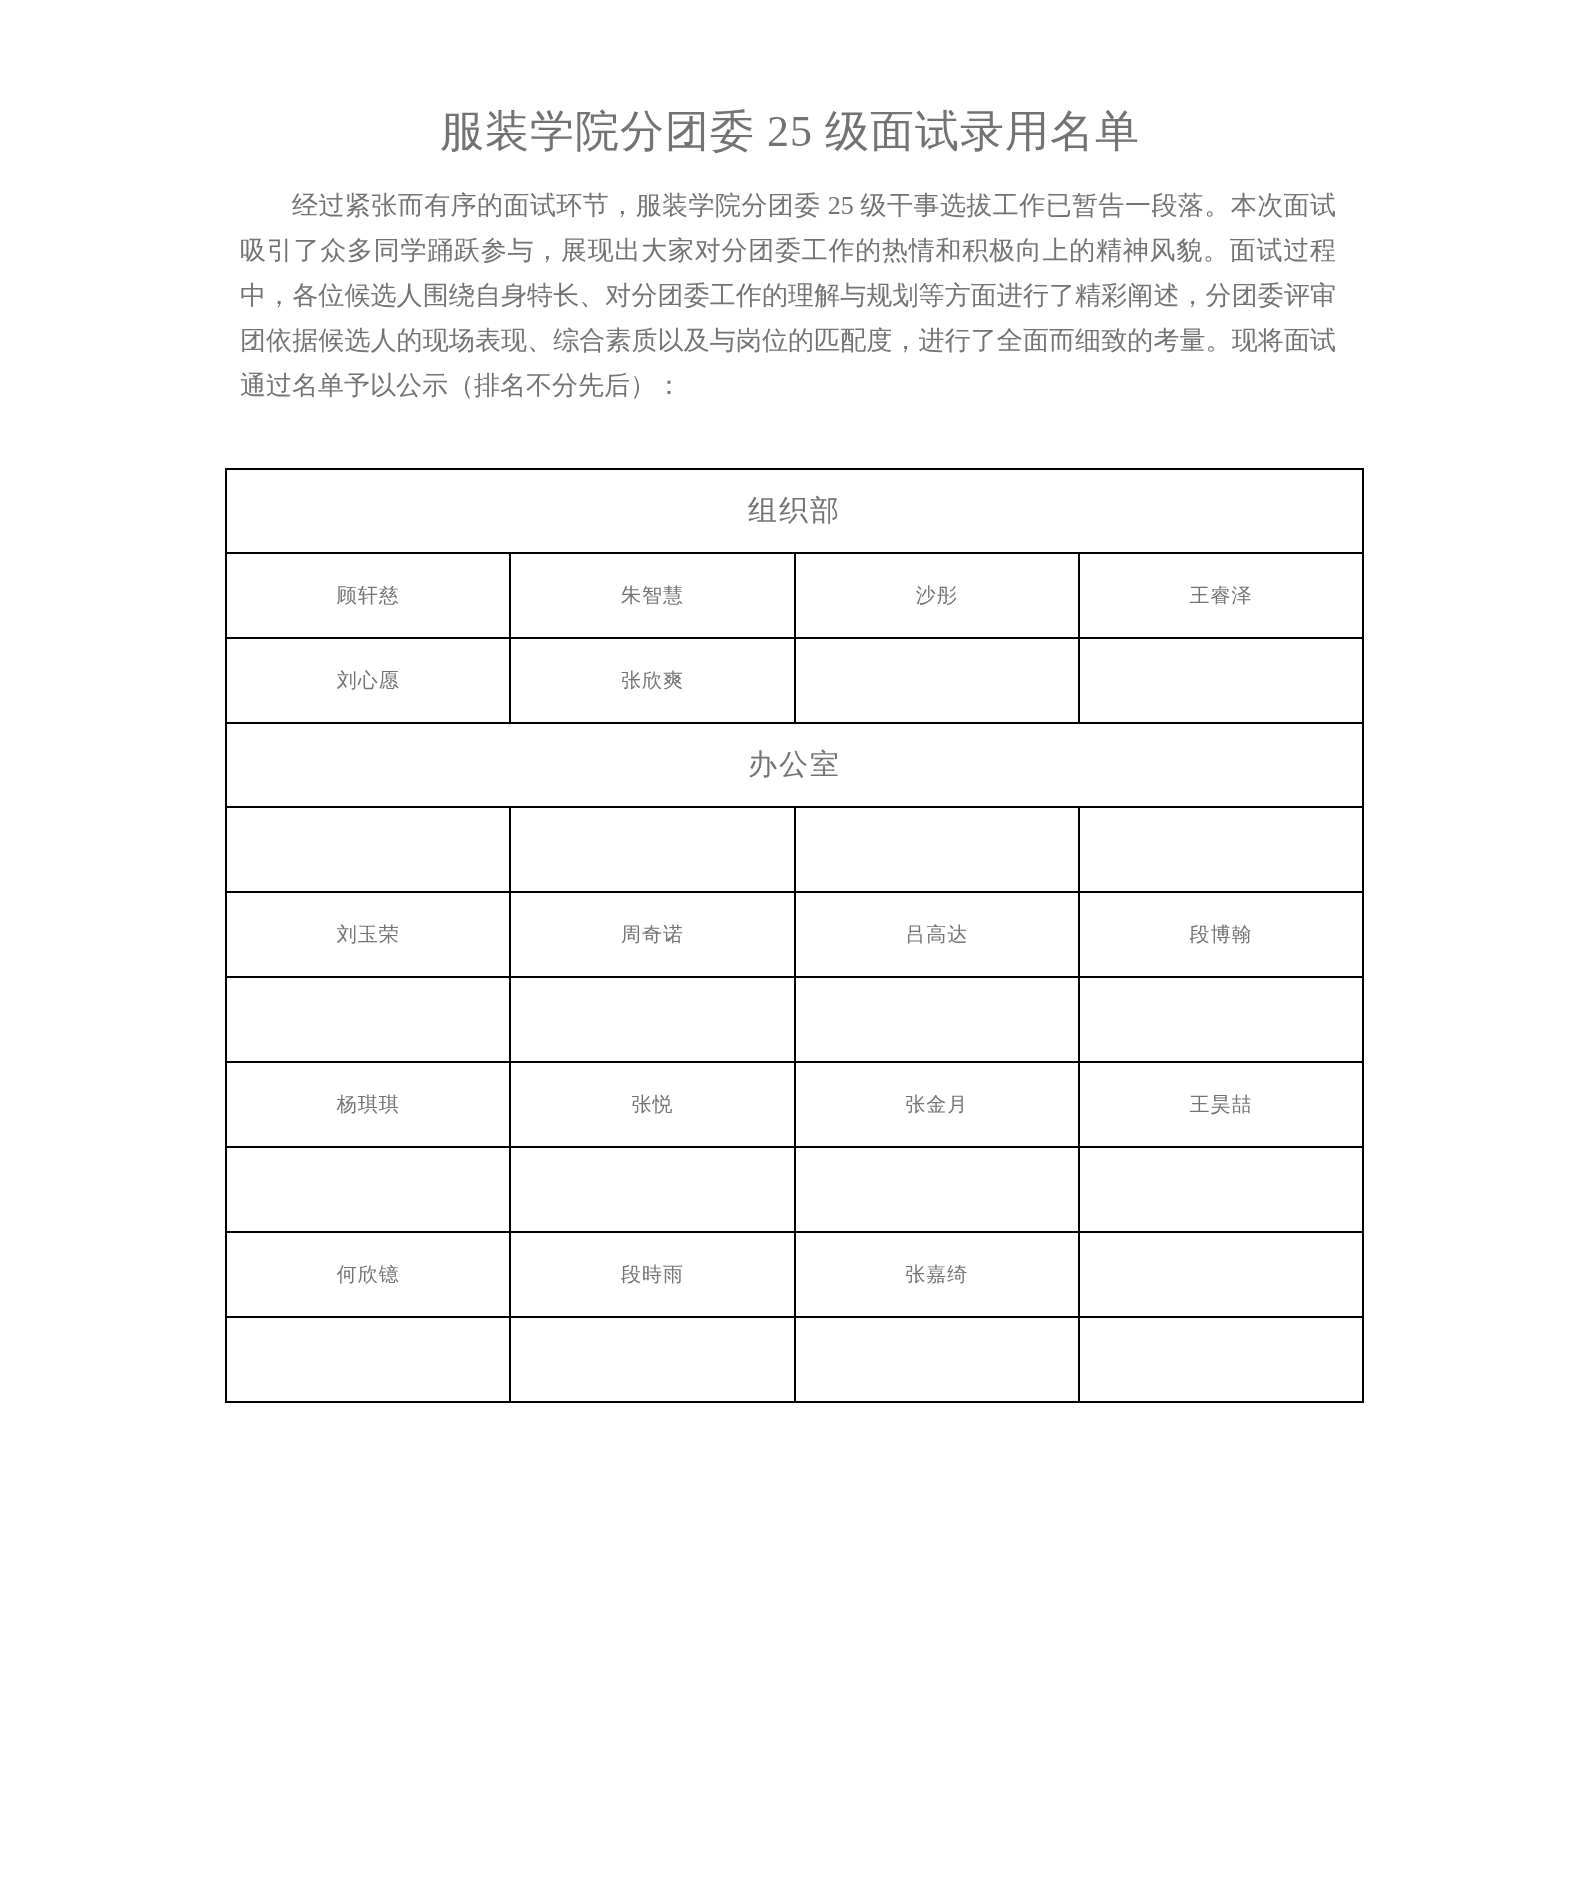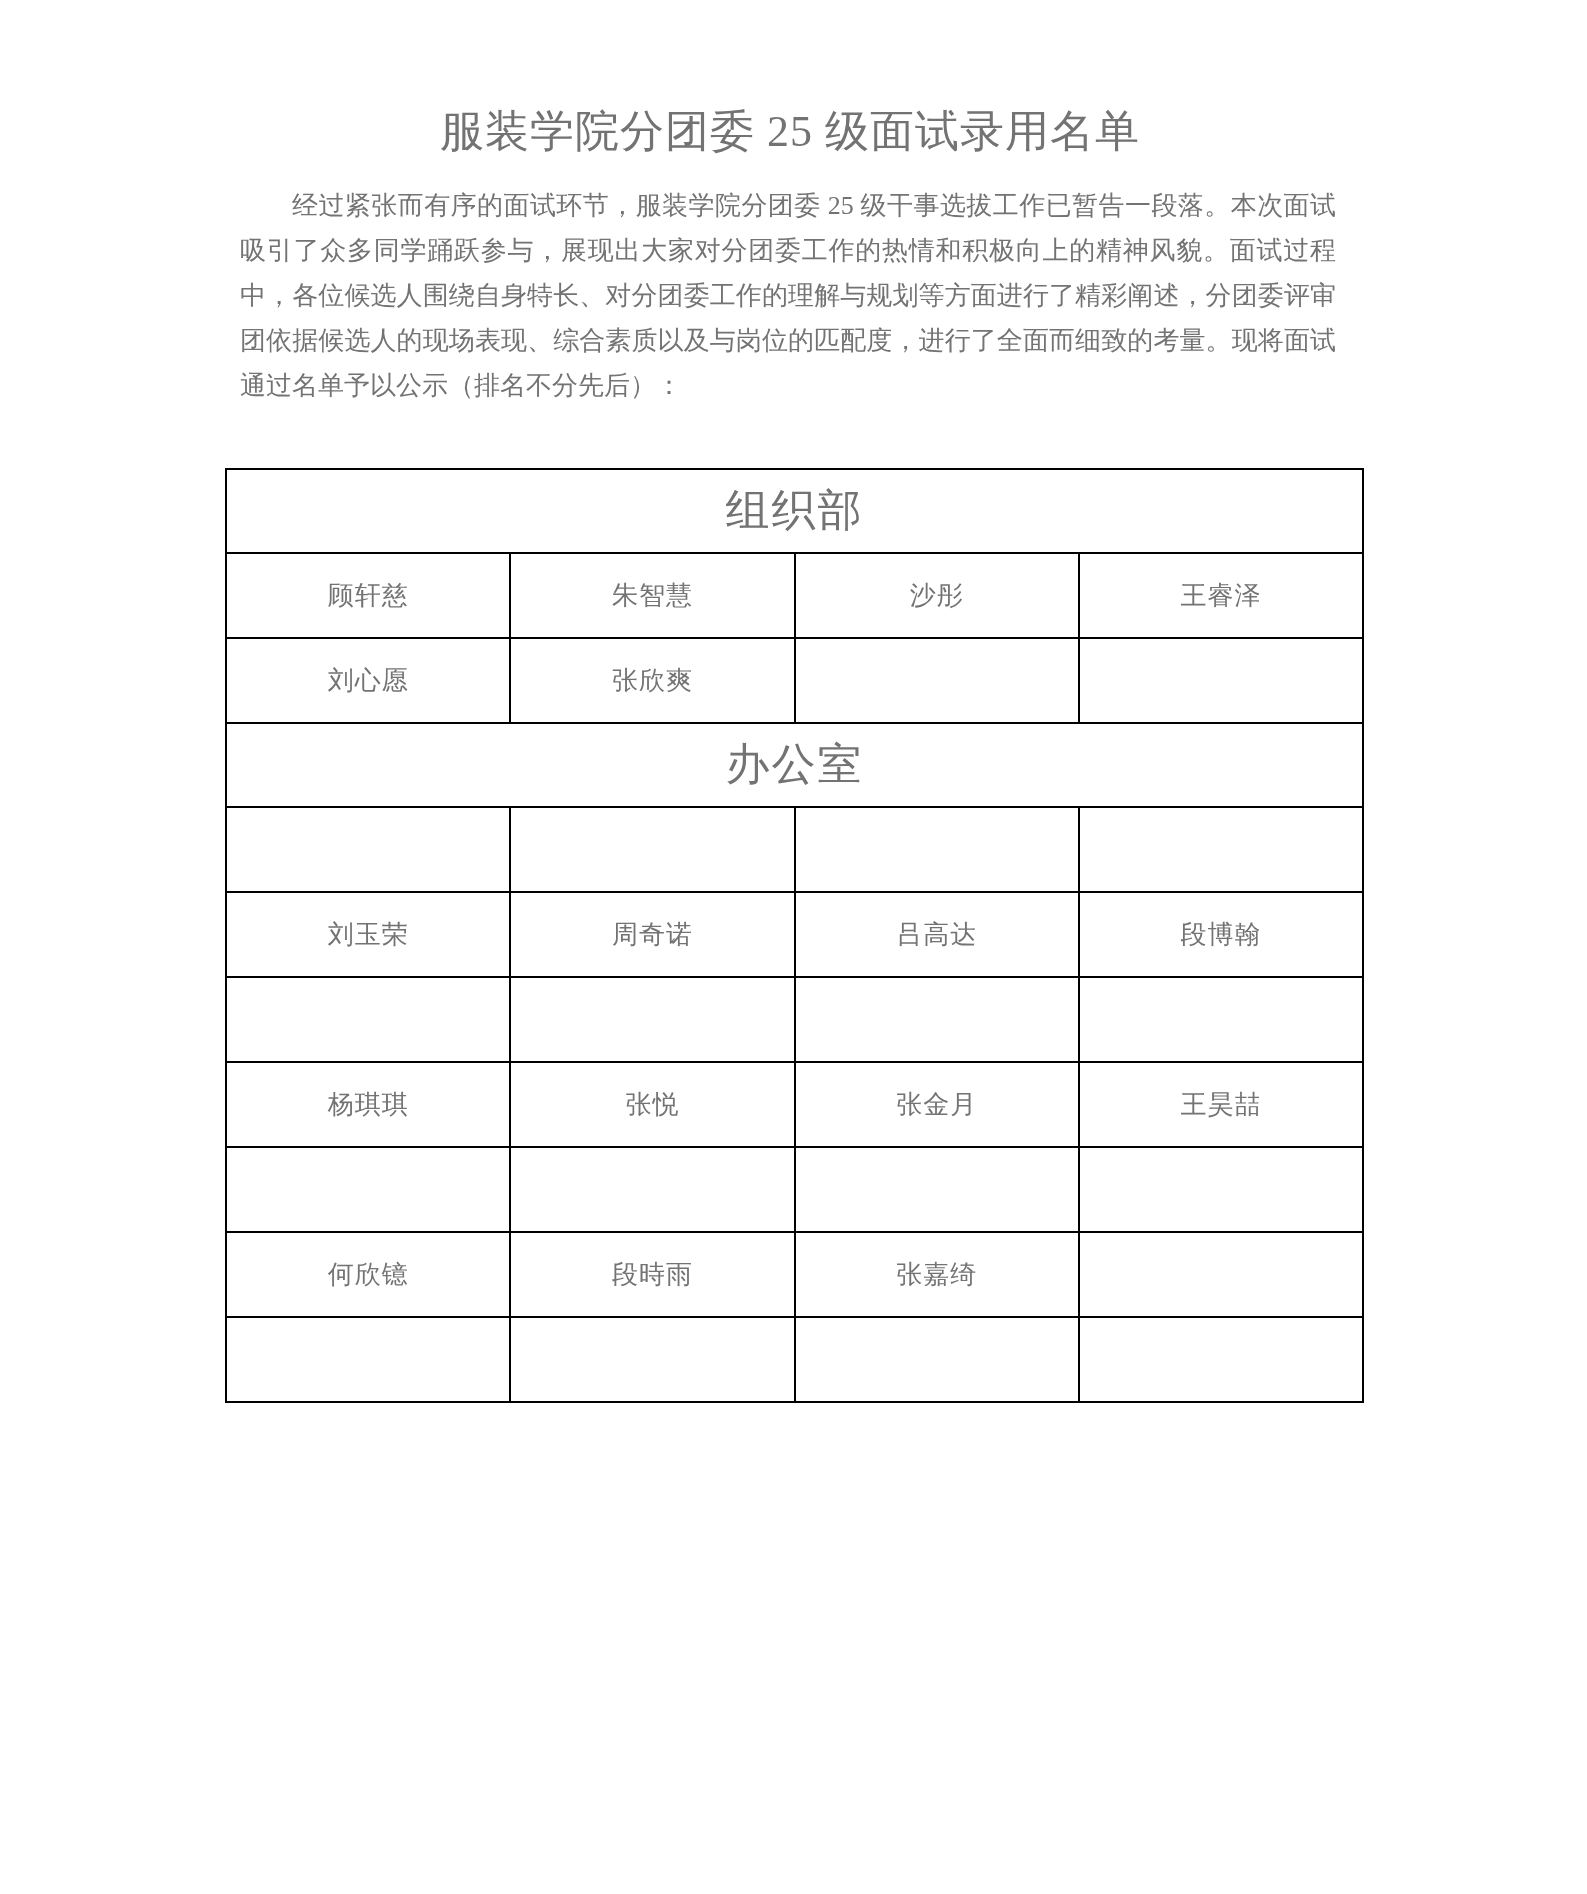--- a/index.html
+++ b/index.html
@@ -48,25 +48,25 @@
   table.roster td {
     border: 2px solid #000000;
     text-align: center;
     vertical-align: middle;
     padding: 0;
     overflow: hidden;
   }
   tr.sec-row { height: 84px; }
   tr.name-row { height: 85px; }
   td.sec-cell {
-    font-size: 44px;
+    font-size: 29px;
     letter-spacing: 2px;
   }
   td.name-cell {
-    font-size: 26px;
+    font-size: 20px;
     letter-spacing: 1px;
     font-family: Liberation Serif, serif;
   }
 </style>
 </head>
 <body>
 
 <div class="page">
 
   <h1 class="doc-title">服装学院分团委 25 级面试录用名单</h1>

